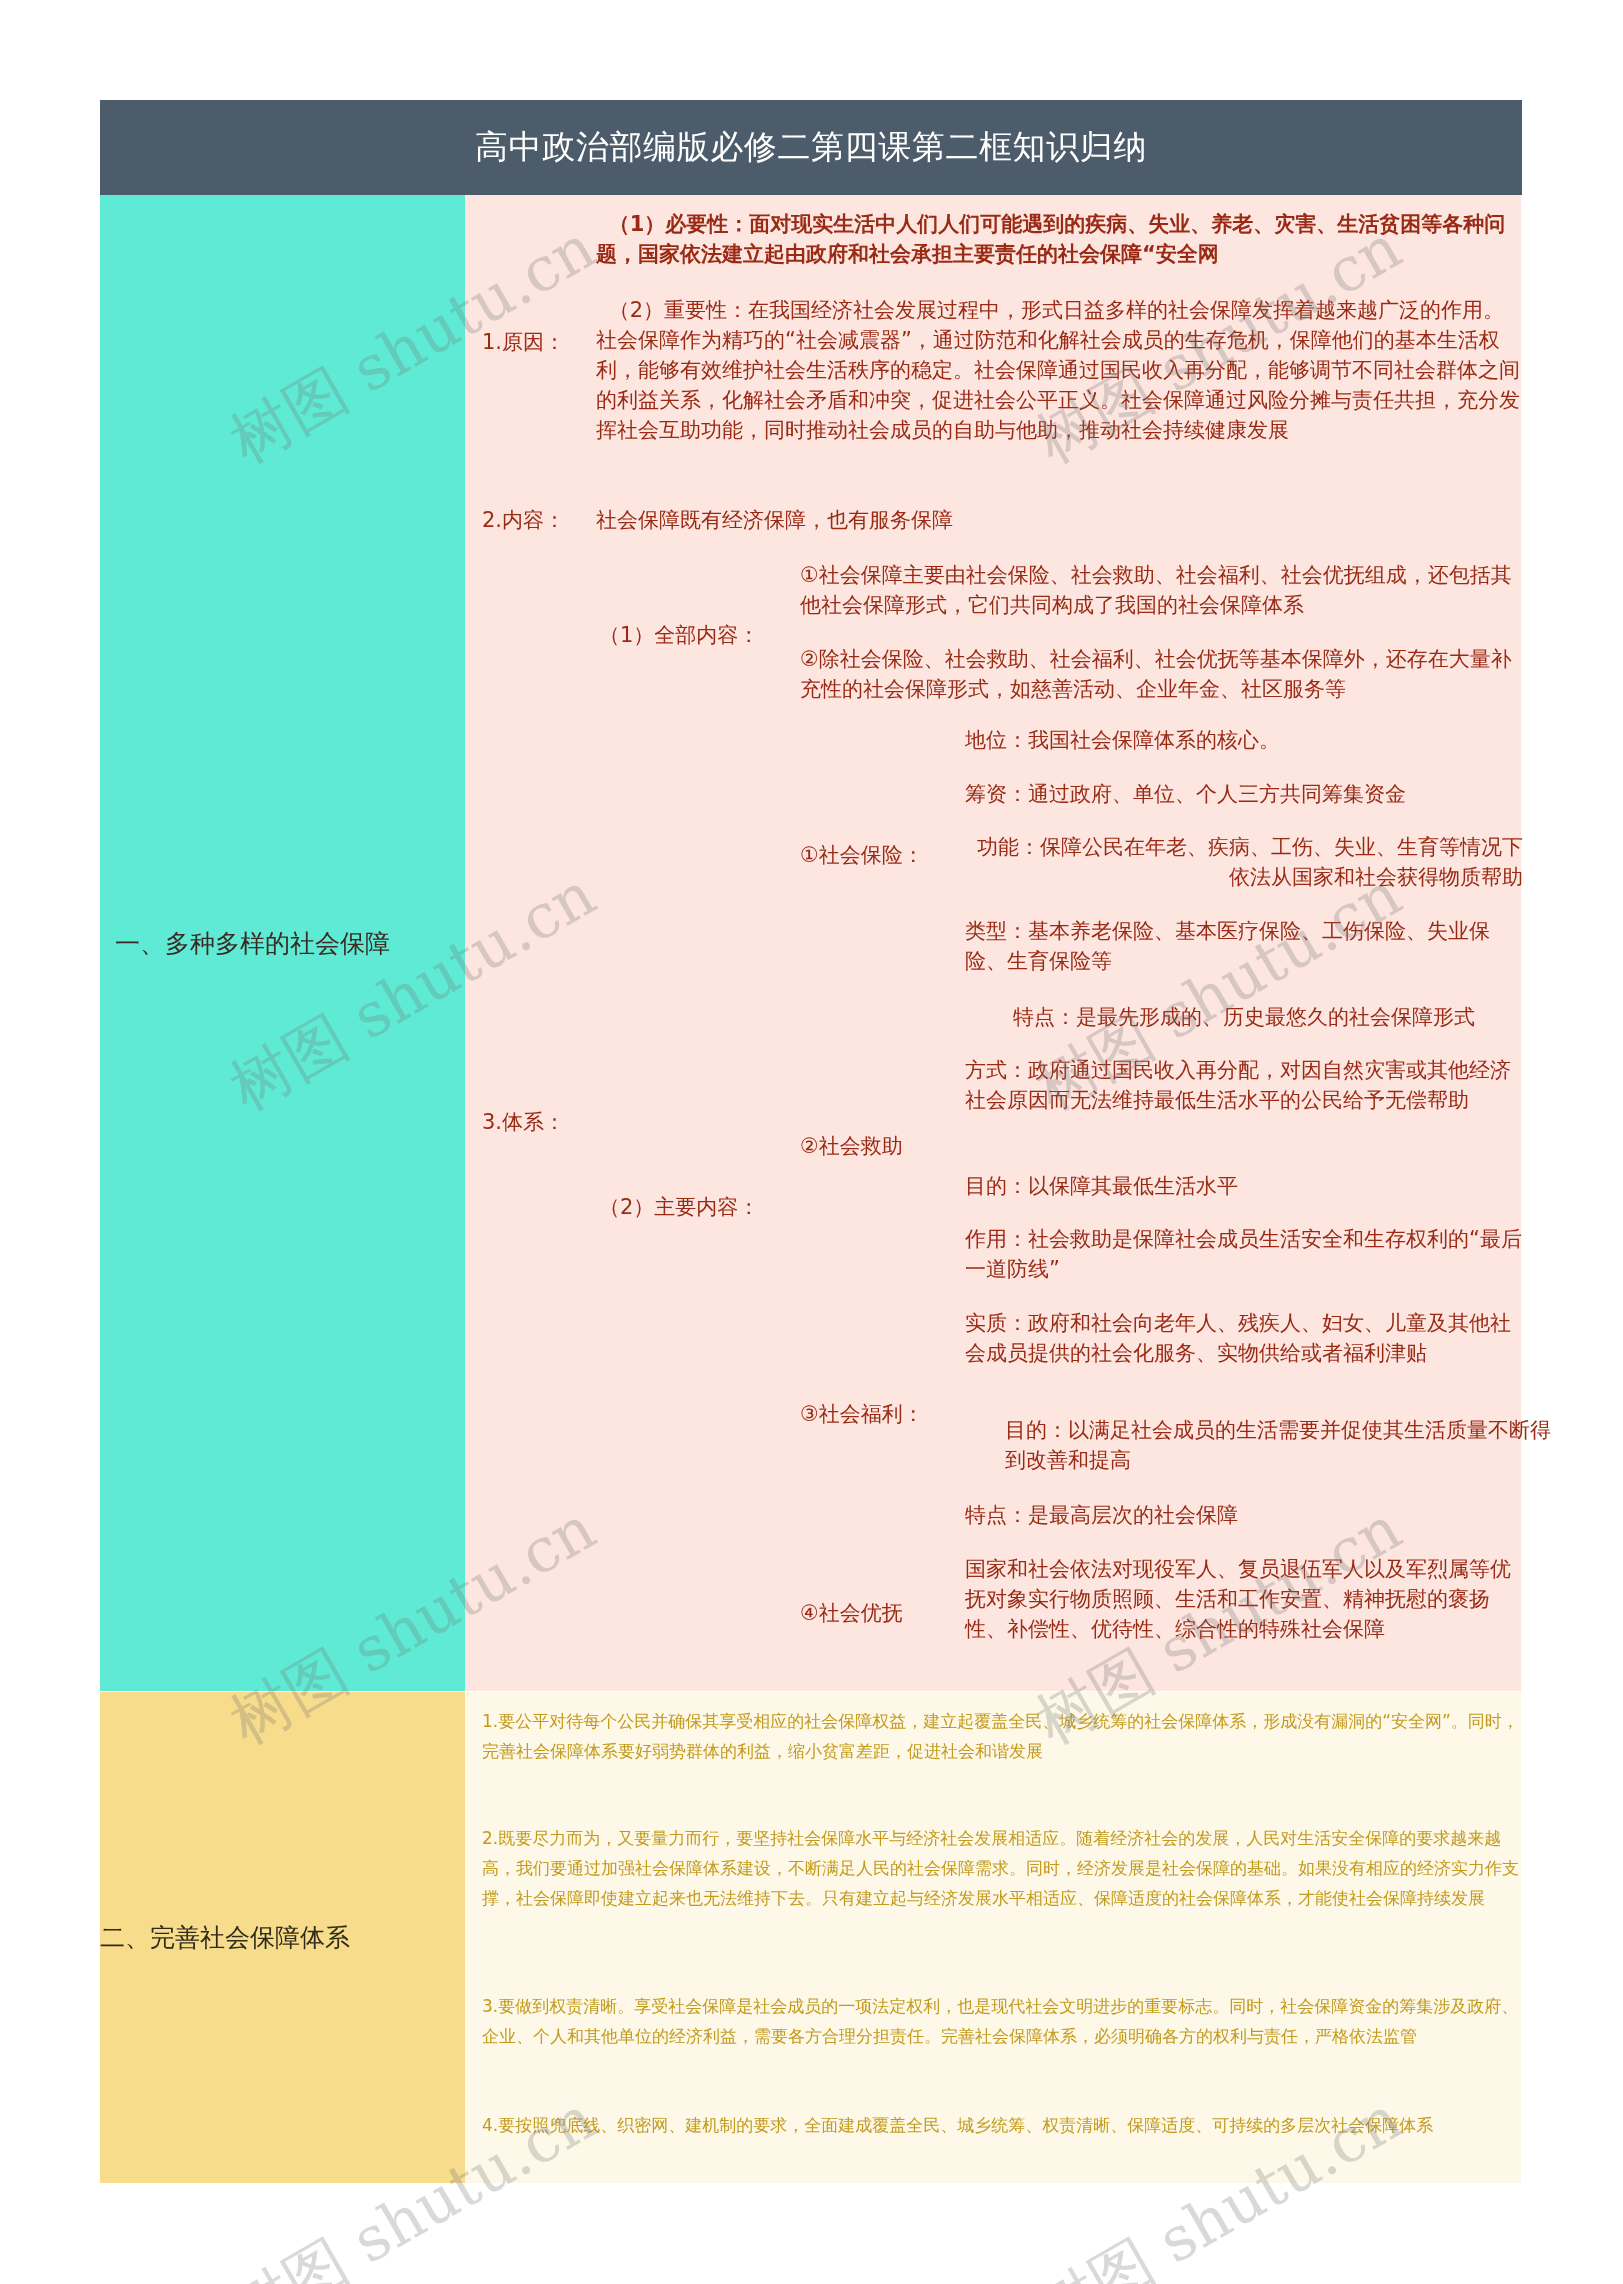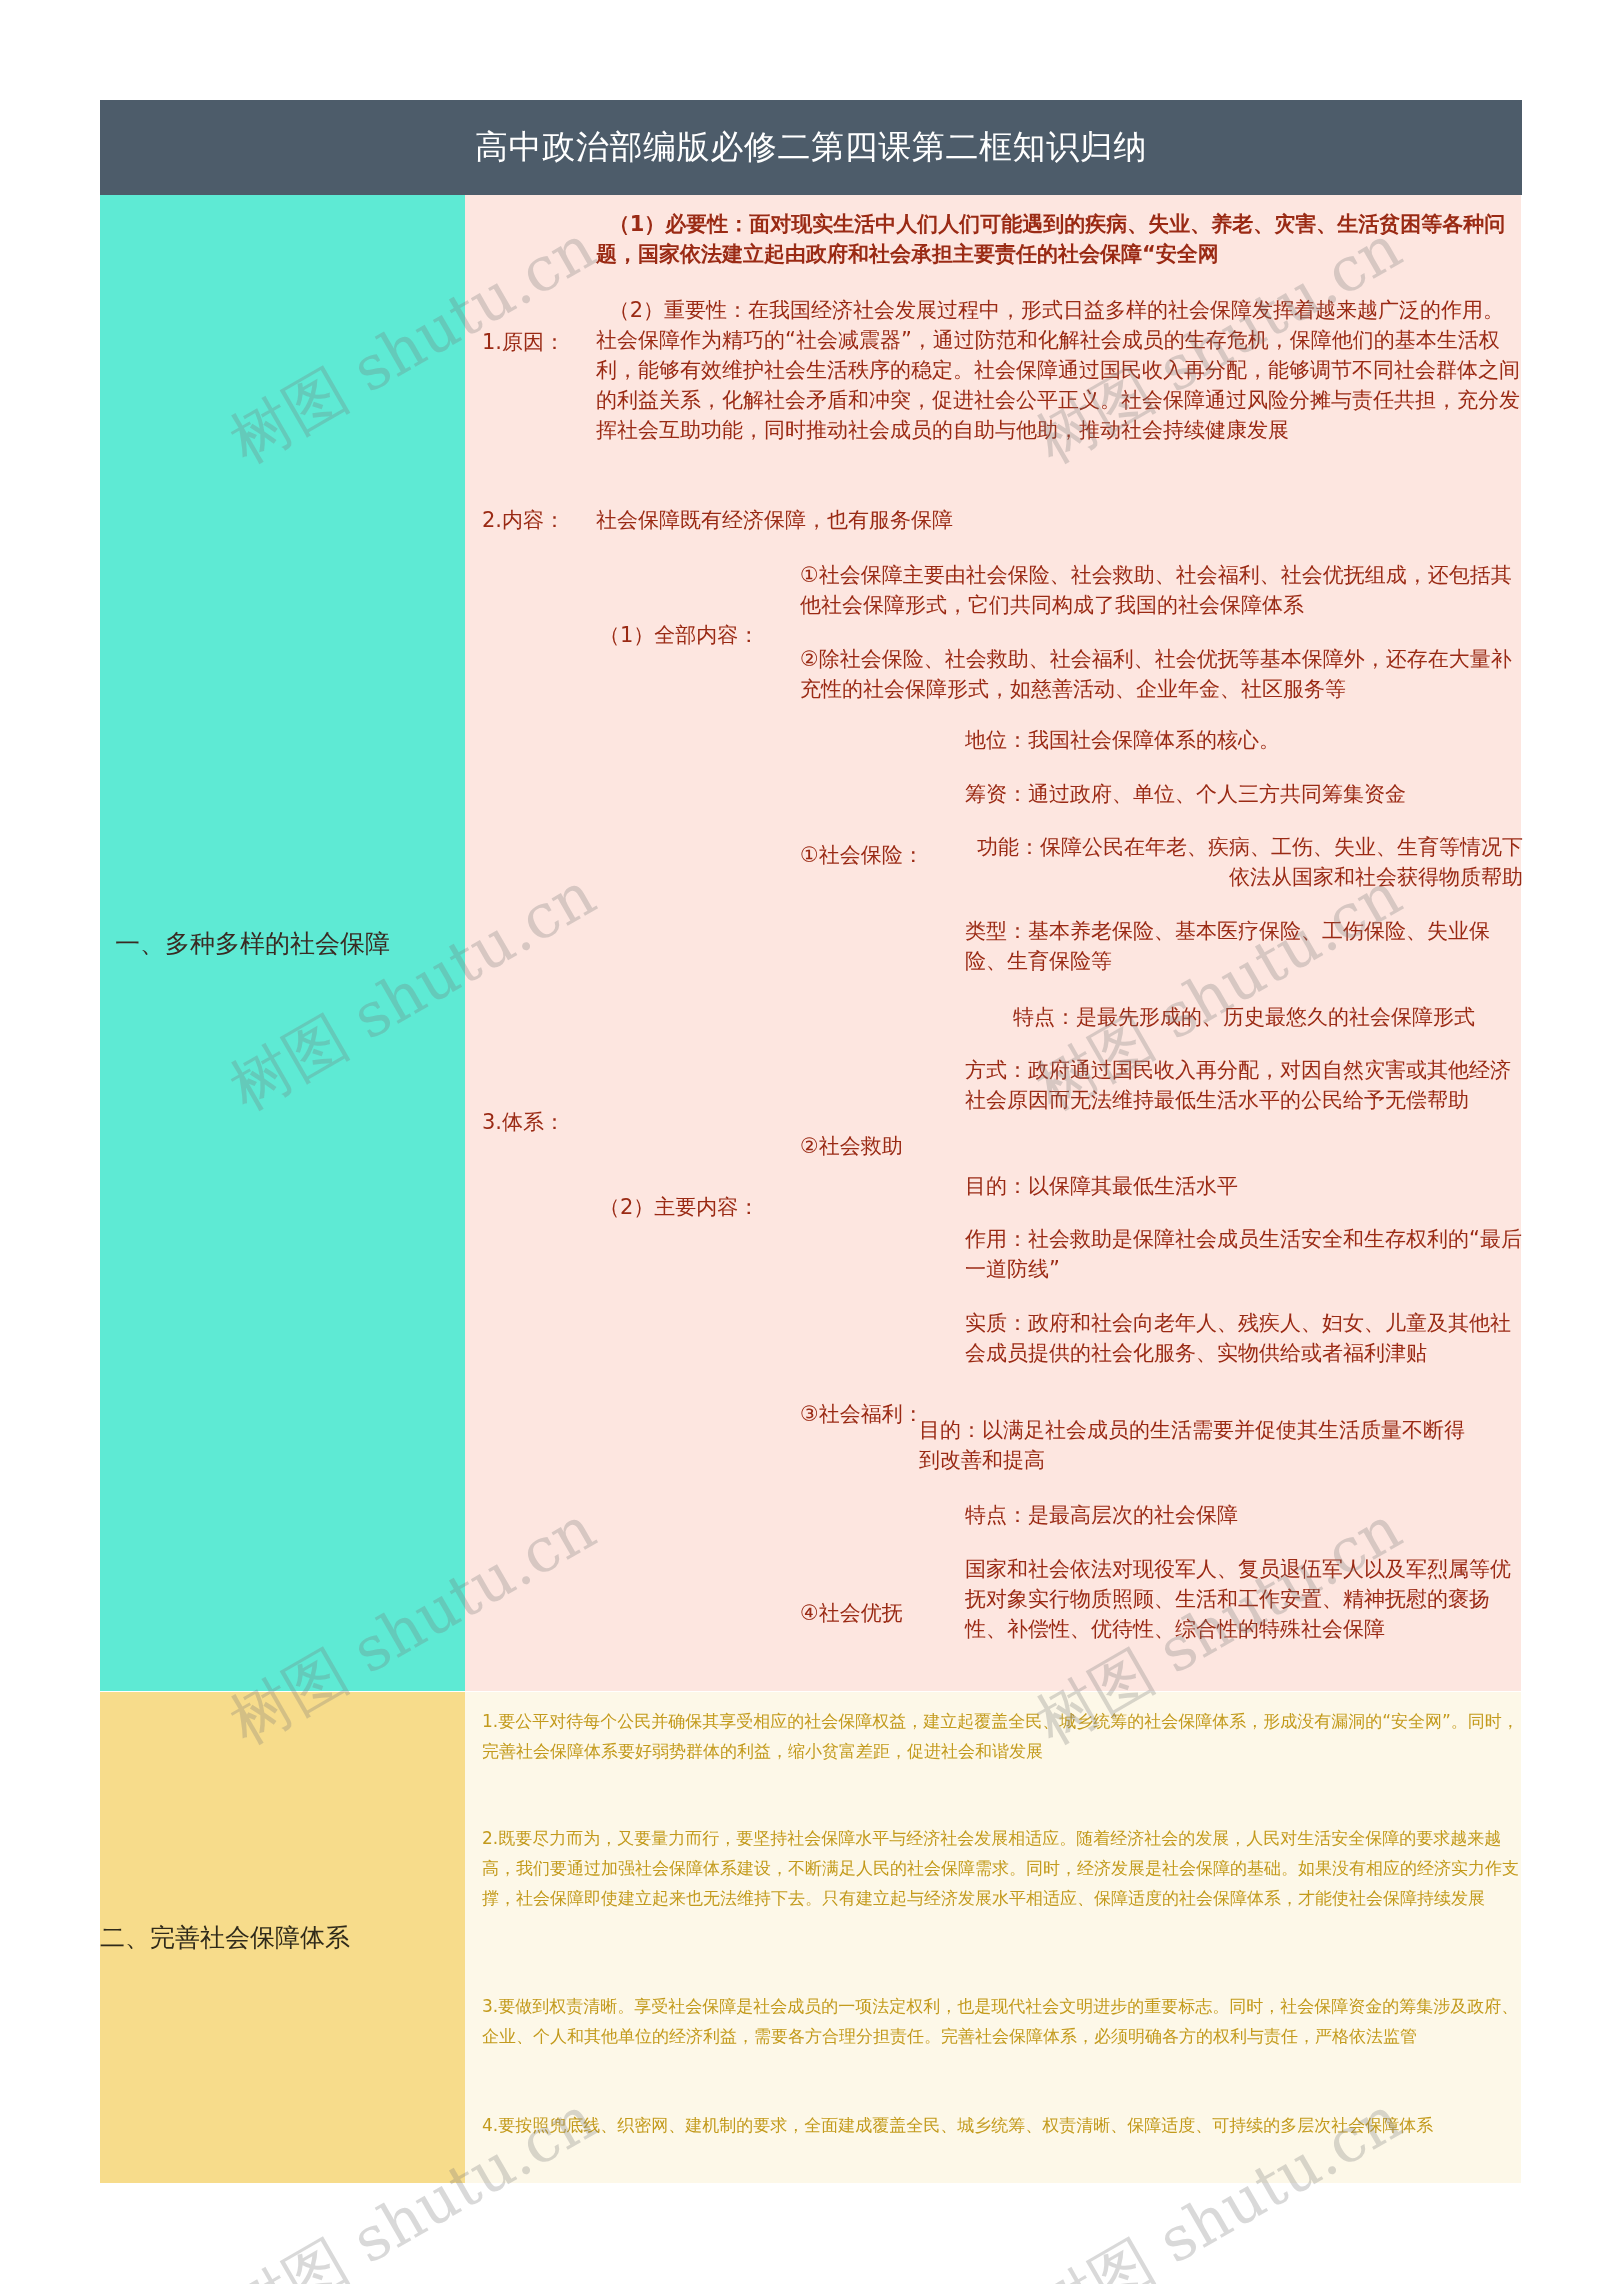--- a/index.html
+++ b/index.html
@@ -56,21 +56,21 @@
 <div class="t" style="left:965px;top:916px;width:558px;">类型：基本养老保险、基本医疗保险、工伤保险、失业保险、生育保险等</div>
 <div class="t" style="left:965px;top:1002px;width:558px;text-align:center;">特点：是最先形成的、历史最悠久的社会保障形式</div>
 
 <div class="t" style="left:800px;top:1131px;">②社会救助</div>
 <div class="t" style="left:965px;top:1055px;width:558px;">方式：政府通过国民收入再分配，对因自然灾害或其他经济社会原因而无法维持最低生活水平的公民给予无偿帮助</div>
 <div class="t" style="left:965px;top:1171px;width:558px;">目的：以保障其最低生活水平</div>
 <div class="t" style="left:965px;top:1224px;width:558px;">作用：社会救助是保障社会成员生活安全和生存权利的“最后一道防线”</div>
 
 <div class="t" style="left:800px;top:1399px;">③社会福利：</div>
 <div class="t" style="left:965px;top:1308px;width:558px;">实质：政府和社会向老年人、残疾人、妇女、儿童及其他社会成员提供的社会化服务、实物供给或者福利津贴</div>
-<div class="t" style="left:919px;top:1415px;width:558px;">目的：以满足社会成员的生活需要并促使其生活质量不断得到改善和提高</div>
+<div class="t" style="left:1005px;top:1415px;width:558px;">目的：以满足社会成员的生活需要并促使其生活质量不断得到改善和提高</div>
 <div class="t" style="left:965px;top:1500px;width:558px;">特点：是最高层次的社会保障</div>
 
 <div class="t" style="left:800px;top:1598px;">④社会优抚</div>
 <div class="t" style="left:965px;top:1554px;width:558px;">国家和社会依法对现役军人、复员退伍军人以及军烈属等优抚对象实行物质照顾、生活和工作安置、精神抚慰的褒扬性、补偿性、优待性、综合性的特殊社会保障</div>
 
 <div class="abs sec2-left">
   <span class="topic2">二、完善社会保障体系</span>
 </div>
 <div class="abs sec2-right"></div>
 

